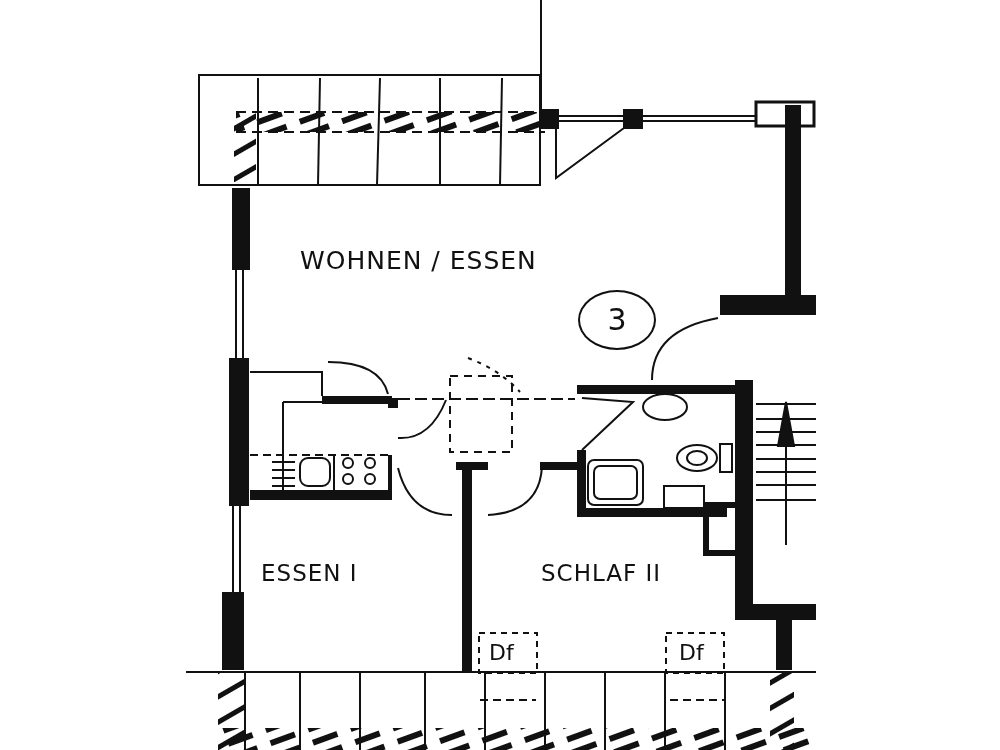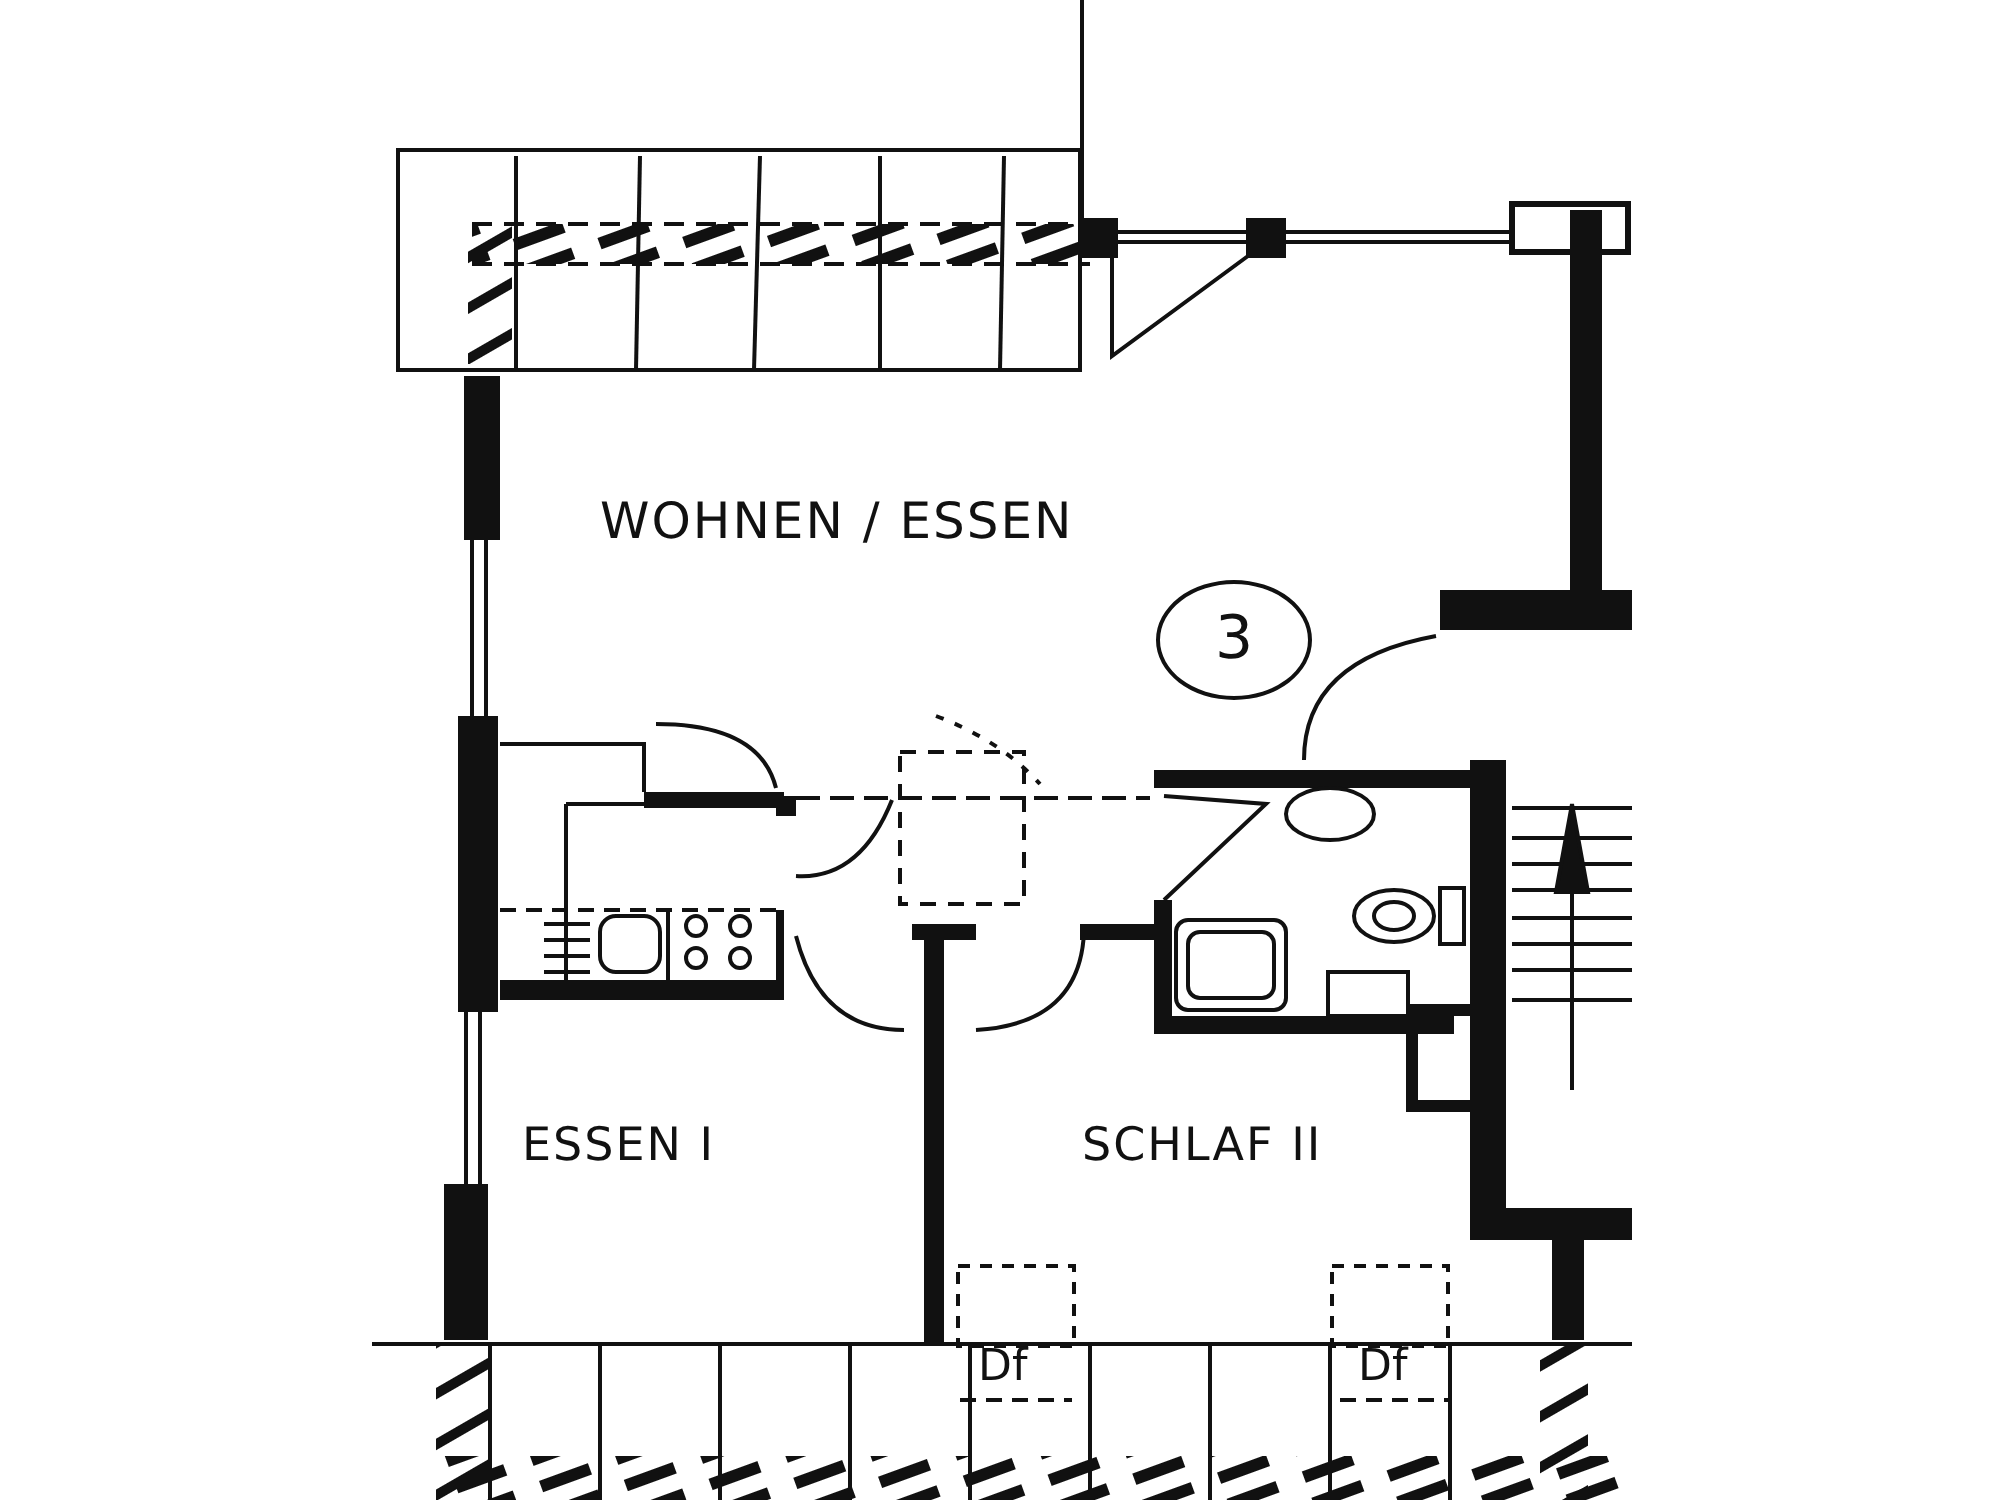--- a/index.html
+++ b/index.html
@@ -3,21 +3,21 @@
 <meta charset="utf-8">
 <style>
   html, body { margin:0; padding:0; background:#ffffff; }
   body { width:1000px; height:750px; overflow:hidden; position:relative; font-family:"Liberation Sans", sans-serif; }
   #plan { position:absolute; left:0; top:0; width:1000px; height:750px; }
   .lbl { position:absolute; color:#111; font-family:"DejaVu Sans", sans-serif; letter-spacing:1px; white-space:nowrap; }
   .room-main { left:300px; top:246px; font-size:25px; }
   .room-s1 { left:261px; top:560px; font-size:23px; }
   .room-s2 { left:509px; top:560px; font-size:23px;margin-left:32px; }
   .unit-num { position:absolute; left:578px; top:290px; width:74px; height:56px; border:2px solid #111; border-radius:50%; text-align:center; line-height:56px; font-size:30px; color:#111; font-family:"DejaVu Sans", sans-serif; }
-  .df { position:absolute; font-size:22px; color:#111; font-family:"DejaVu Sans", sans-serif;margin-top:31px; }
+  .df { position:absolute; font-size:22px; color:#111; font-family:"DejaVu Sans", sans-serif; }
   .df1 { left:489px; top:640px; }
   .df2 { left:679px; top:640px; }
 </style>
 </head>
 <body>
 
 <svg id="plan" viewBox="0 0 1000 750" xmlns="http://www.w3.org/2000/svg">
   <defs>
     <pattern id="hatch" patternUnits="userSpaceOnUse" width="40" height="14" patternTransform="rotate(-20)">
       <rect x="0" y="4" width="26" height="6" fill="#111"></rect>

